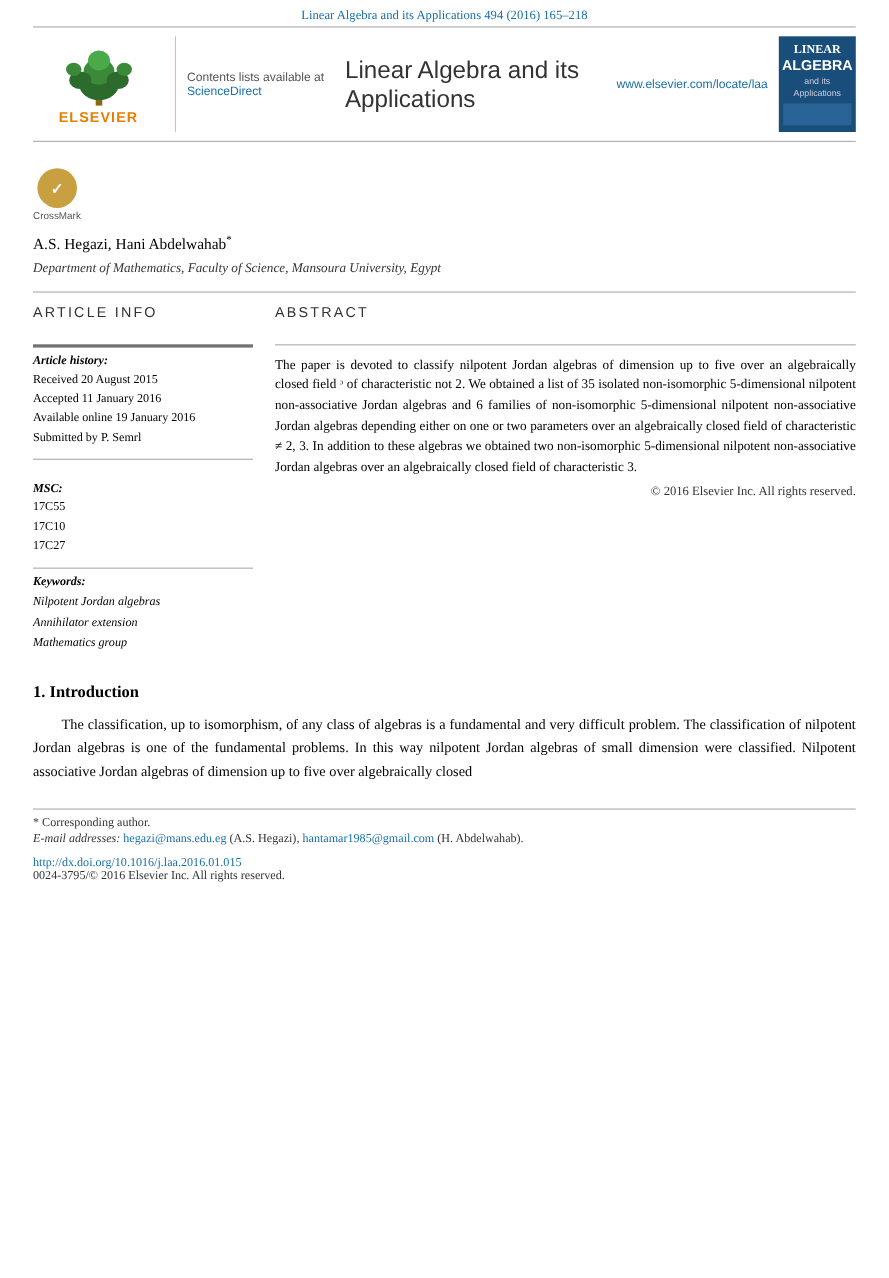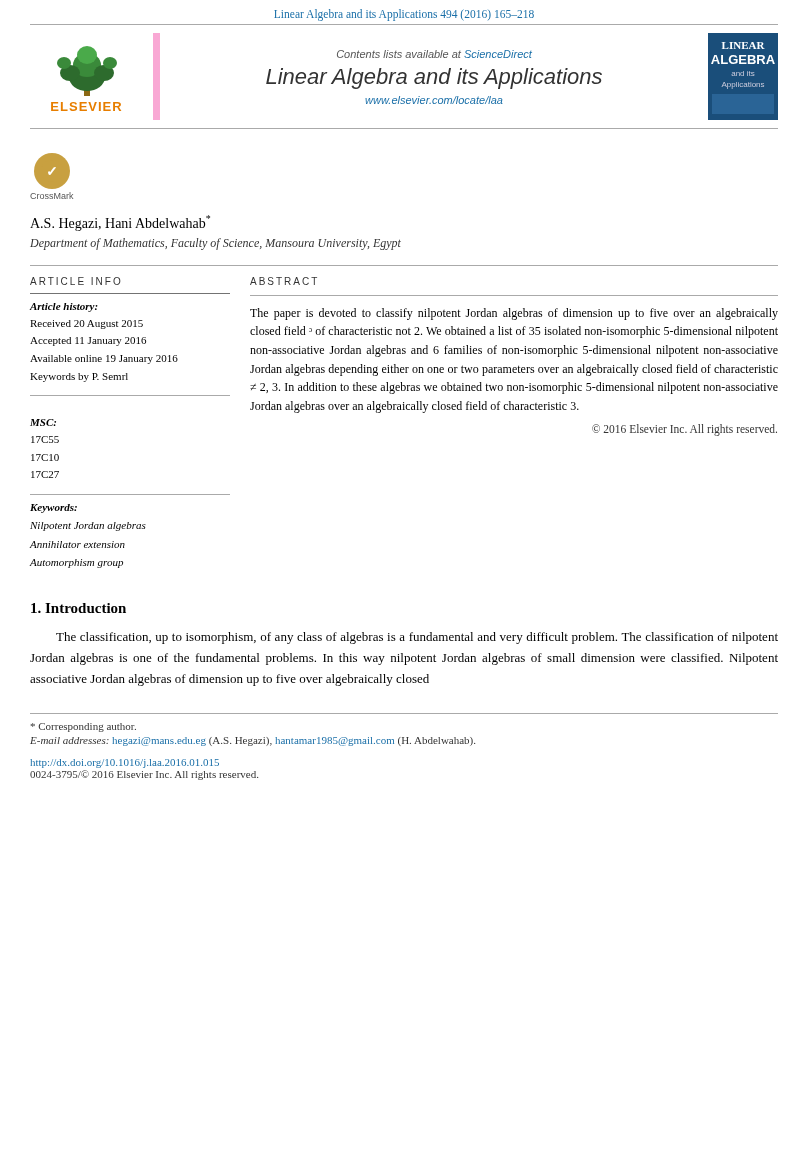--- a/index.html
+++ b/index.html
@@ -32,40 +32,39 @@
       border-bottom: 1.5px solid #aaa;
       margin: 0 30px;
       padding: 8px 0;
     }
     .elsevier-logo {
       width: 130px;
       display: flex;
       flex-direction: column;
       align-items: center;
       justify-content: center;
-      border-right: 7px solid #f9a8d4;
+      border-right: 1px solid #f9a8d4;
       padding-right: 10px;
       flex-shrink: 0;
     }
     .elsevier-logo .elsevier-text {
       font-size: 13px;
       font-weight: bold;
       color: #e77e00;
       letter-spacing: 1px;
       margin-top: 2px;
       font-family: Arial, sans-serif;
     }
     .journal-title-area {
       flex: 1;
       display: flex;
-      flex-direction: column;
+      flex-direction: row;
       align-items: center;
       justify-content: center;
       padding: 4px 10px;
-      font-style: italic;
     }
     .contents-line {
       font-size: 11px;
       color: #555;
       font-family: Arial, sans-serif;
     }
     .contents-line a {
       color: #1a6fa8;
       text-decoration: none;
     }
@@ -199,29 +198,29 @@
       flex-shrink: 0;
       font-size: 11.5px;
     }
     .right-col {
       flex: 1;
       font-size: 12px;
     }
 
     
     .section-header {
-      font-size: 10px;
+      font-size: 13px;
       letter-spacing: 2px;
       text-transform: uppercase;
       color: #333;
-      margin-bottom: 6px;
+      margin-bottom: 22px;
       font-family: Arial, sans-serif;
     }
     .info-box {
-      border-top: 1px solid #737373;
+      border-top: 3px solid #737373;
       padding-top: 6px;
       margin-bottom: 10px;
     }
     .info-label {
       font-style: italic;
       font-weight: bold;
       font-size: 11px;
       margin-bottom: 3px;
     }
     .info-line {
@@ -378,35 +377,35 @@
   <div class="two-col">
 
     <div class="left-col">
       <div class="section-header">ARTICLE   INFO</div>
 
       <div class="info-box">
         <div class="info-label">Article history:</div>
         <div class="info-line">Received 20 August 2015</div>
         <div class="info-line">Accepted 11 January 2016</div>
         <div class="info-line">Available online 19 January 2016</div>
-        <div class="info-line">Keywords by P. Semrl</div>
+        <div class="info-line">Submitted by P. Semrl</div>
       </div>
 
       <div class="msc-box">
         <div class="info-label">MSC:</div>
         <div class="info-line">17C55</div>
         <div class="info-line">17C10</div>
         <div class="info-line">17C27</div>
       </div>
 
       <div class="keywords-box">
         <div class="info-label">Keywords:</div>
         <div class="kw-item">Nilpotent Jordan algebras</div>
         <div class="kw-item">Annihilator extension</div>
-        <div class="kw-item">Automorphism group</div>
+        <div class="kw-item">Mathematics group</div>
       </div>
     </div>
 
     <div class="right-col">
       <div class="section-header">ABSTRACT</div>
       <hr class="divider">
       <p class="abstract-text">The paper is devoted to classify nilpotent Jordan algebras of dimension up to five over an algebraically closed field ᵓ of characteristic not 2. We obtained a list of 35 isolated non-isomorphic 5-dimensional nilpotent non-associative Jordan algebras and 6 families of non-isomorphic 5-dimensional nilpotent non-associative Jordan algebras depending either on one or two parameters over an algebraically closed field of characteristic ≠ 2, 3. In addition to these algebras we obtained two non-isomorphic 5-dimensional nilpotent non-associative Jordan algebras over an algebraically closed field of characteristic 3.</p>
       <div class="copyright-line">© 2016 Elsevier Inc. All rights reserved.</div>
     </div>
 

